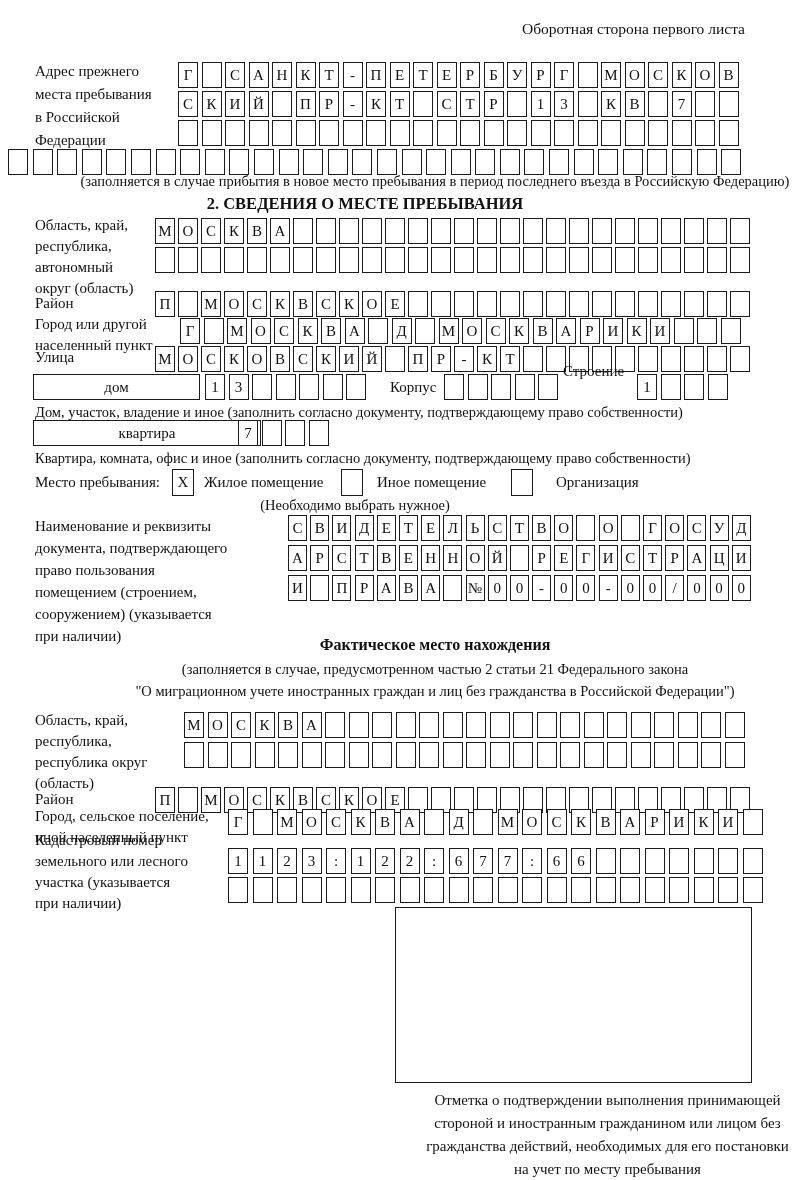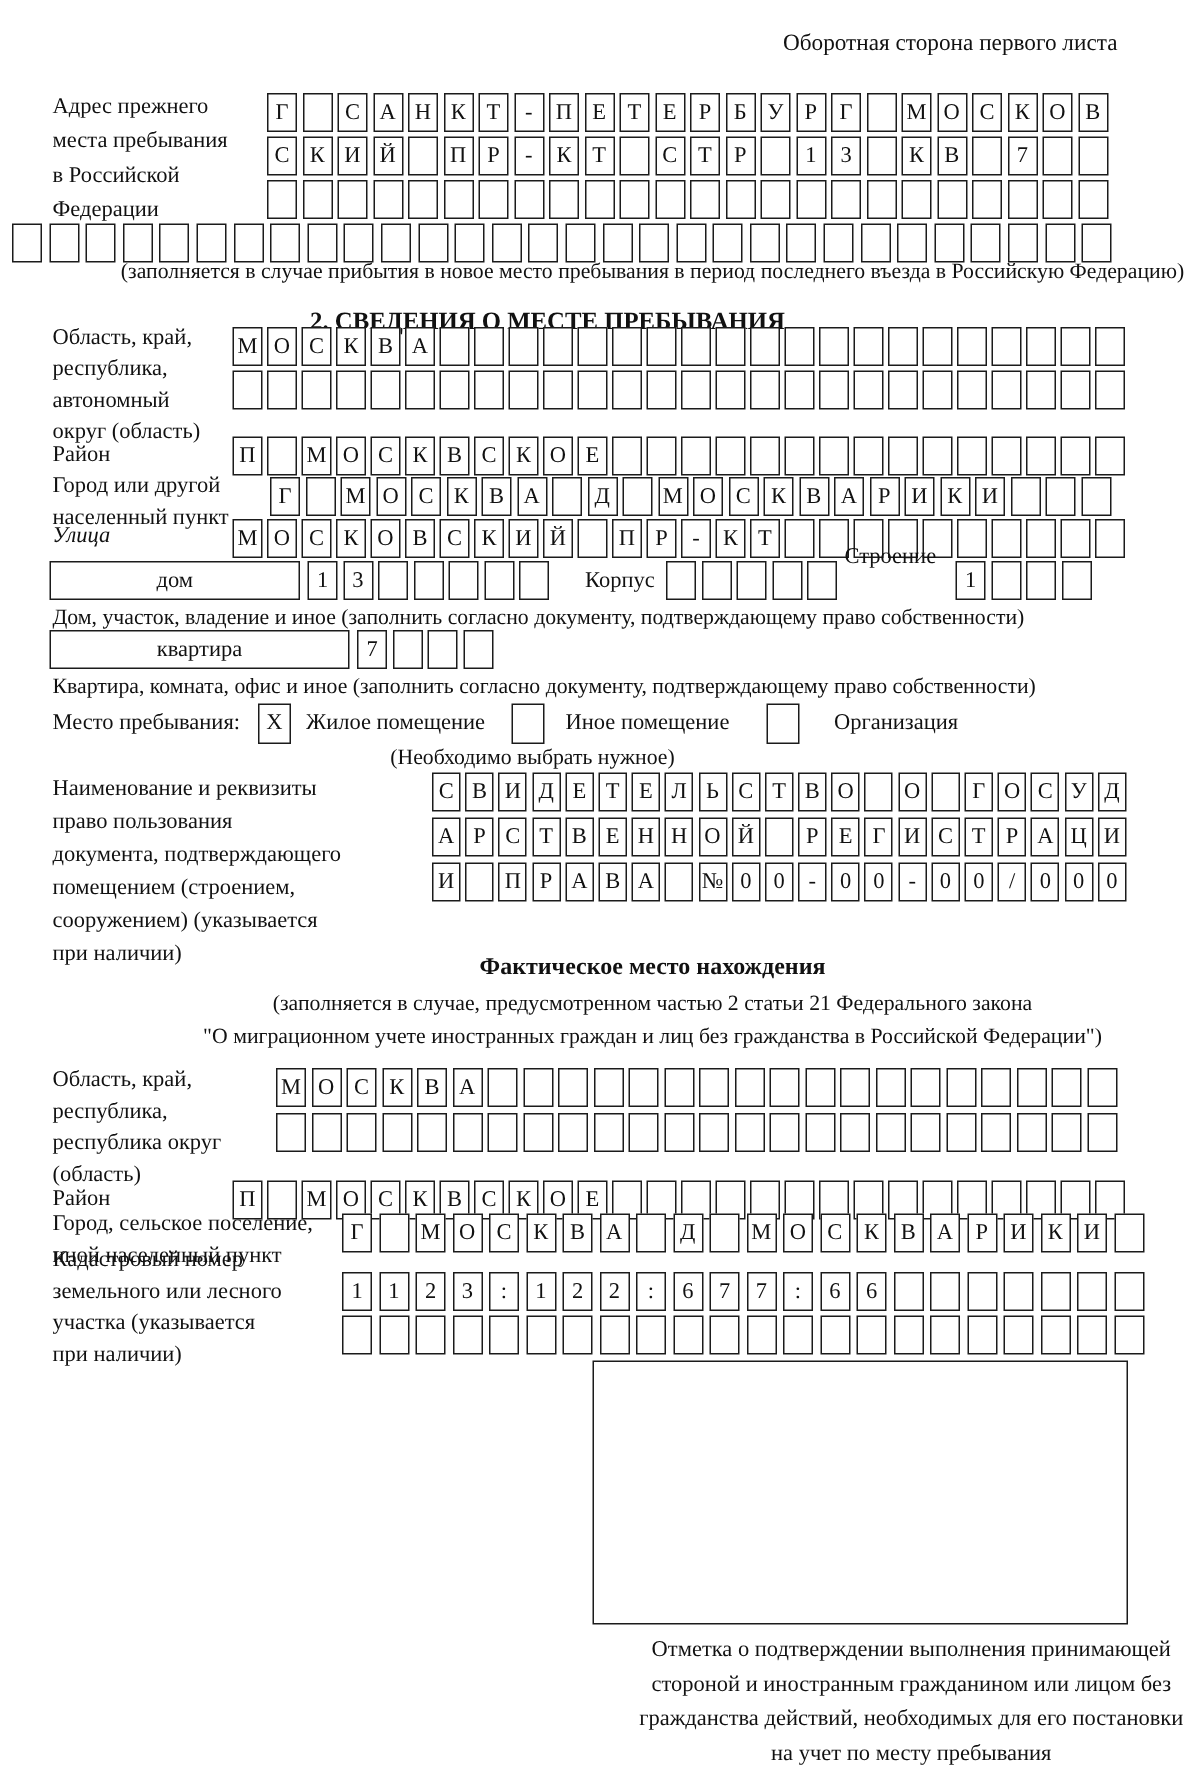--- a/index.html
+++ b/index.html
@@ -142,21 +142,21 @@
       <div class="cell"></div>
       <div class="cell"></div>
       <div class="cell"></div>
       <div class="cell"></div>
       <div class="cell"></div>
       <div class="cell"></div>
       <div class="cell"></div>
     </div>
   <div class="abs cap center" style="left:0;top:173px;width:800px;">(заполняется в случае прибытия в новое место пребывания в период последнего въезда в Российскую Федерацию)</div>
 
-  <div class="abs title center" style="left:0;top:204px;width:660px;">2. СВЕДЕНИЯ О МЕСТЕ ПРЕБЫВАНИЯ</div>
+  <div class="abs title center" style="left:0;top:194px;width:660px;">2. СВЕДЕНИЯ О МЕСТЕ ПРЕБЫВАНИЯ</div>
 
   <div class="abs lbl" style="left:35px;top:215px;">
       <div>Область, край,</div>
       <div>республика,</div>
       <div>автономный</div>
       <div>округ (область)</div>
     </div>
   <div class="abs cellrow g3" style="left:155px;top:218px;">
       <div class="cell">М</div>
       <div class="cell">О</div>
@@ -268,21 +268,21 @@
       <div class="cell">А</div>
       <div class="cell">Р</div>
       <div class="cell">И</div>
       <div class="cell">К</div>
       <div class="cell">И</div>
       <div class="cell"></div>
       <div class="cell"></div>
       <div class="cell"></div>
     </div>
 
-  <div class="abs lbl" style="left:35px;top:347px;font-style:italic;">Улица</div>
+  <div class="abs lbl" style="left:35px;top:347px;">Улица</div>
   <div class="abs cellrow g3" style="left:155px;top:346px;">
       <div class="cell">М</div>
       <div class="cell">О</div>
       <div class="cell">С</div>
       <div class="cell">К</div>
       <div class="cell">О</div>
       <div class="cell">В</div>
       <div class="cell">С</div>
       <div class="cell">К</div>
       <div class="cell">И</div>
@@ -325,42 +325,42 @@
     </div>
   <div class="abs lbl" style="left:563px;top:361px;">Строение</div>
   <div class="abs cellrow" style="left:637px;top:374px;">
       <div class="cell">1</div>
       <div class="cell"></div>
       <div class="cell"></div>
       <div class="cell"></div>
     </div>
   <div class="abs cap" style="left:35px;top:404px;">Дом, участок, владение и иное (заполнить согласно документу, подтверждающему право собственности)</div>
 
-  <div class="abs labelbox" style="left:33px;top:420px;width:200px;">квартира</div>
+  <div class="abs labelbox" style="left:33px;top:420px;width:228px;">квартира</div>
   <div class="abs cellrow" style="left:238px;top:420px;">
       <div class="cell">7</div>
       <div class="cell"></div>
       <div class="cell"></div>
       <div class="cell"></div>
     </div>
   <div class="abs cap" style="left:35px;top:450px;">Квартира, комната, офис и иное (заполнить согласно документу, подтверждающему право собственности)</div>
 
   <div class="abs lbl" style="left:35px;top:472px;">Место пребывания:</div>
   <div class="abs checkbox" style="left:172px;top:469px;">X</div>
   <div class="abs lbl" style="left:204px;top:472px;">Жилое помещение</div>
   <div class="abs checkbox" style="left:341px;top:469px;"></div>
   <div class="abs lbl" style="left:377px;top:472px;">Иное помещение</div>
   <div class="abs checkbox" style="left:511px;top:469px;"></div>
   <div class="abs lbl" style="left:556px;top:472px;">Организация</div>
   <div class="abs cap center" style="left:150px;top:497px;width:340px;">(Необходимо выбрать нужное)</div>
 
   <div class="abs lbl" style="left:35px;top:515px;line-height:22px;">
       <div>Наименование и реквизиты</div>
+      <div>документа, подтверждающего</div>
       <div>право пользования</div>
-      <div>документа, подтверждающего</div>
       <div>помещением (строением,</div>
       <div>сооружением) (указывается</div>
       <div>при наличии)</div>
     </div>
   <div class="abs cellrow p19" style="left:288px;top:515px;">
       <div class="cell">С</div>
       <div class="cell">В</div>
       <div class="cell">И</div>
       <div class="cell">Д</div>
       <div class="cell">Е</div>

